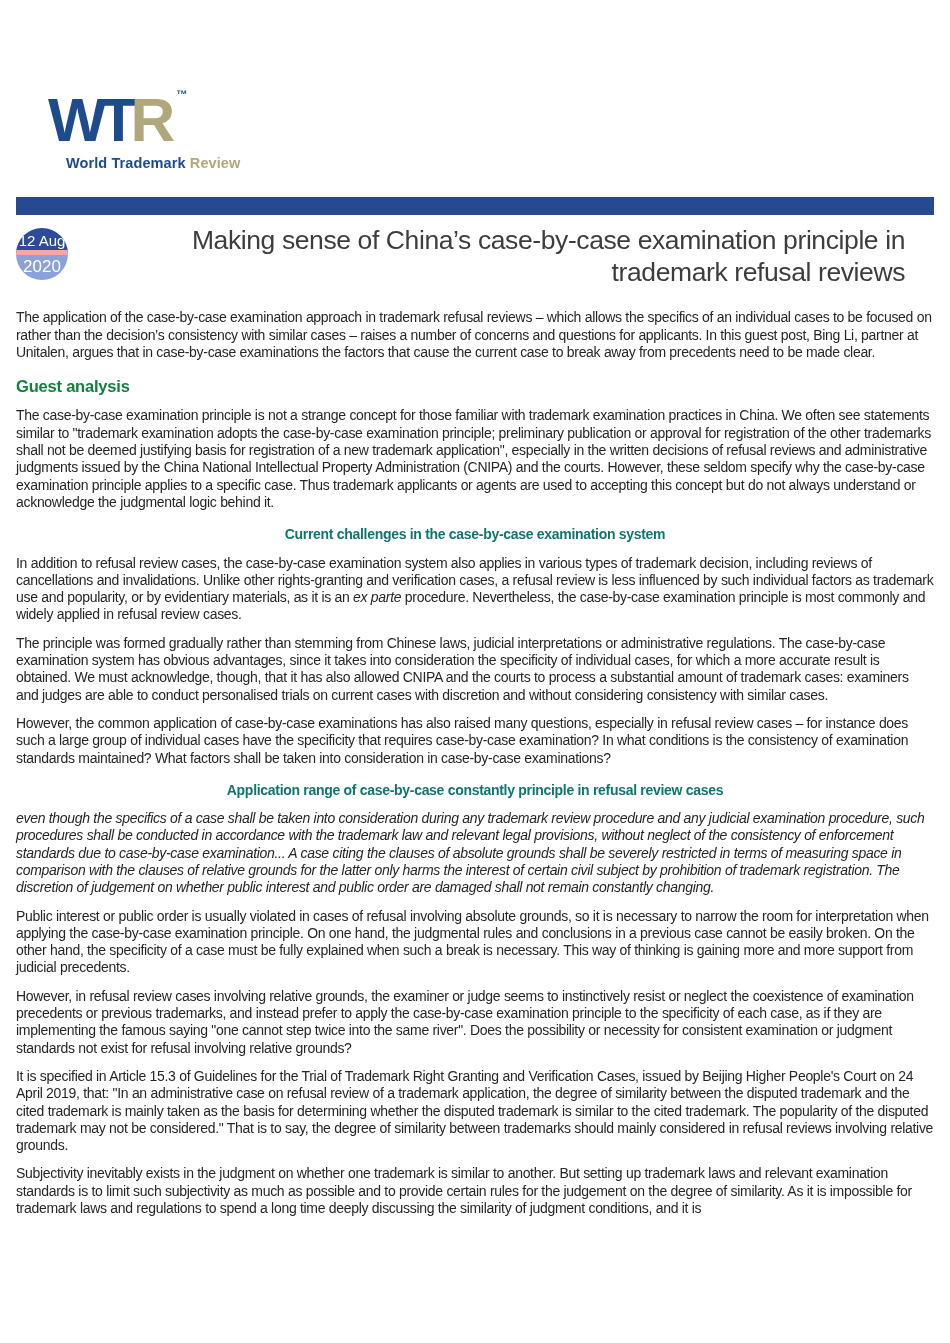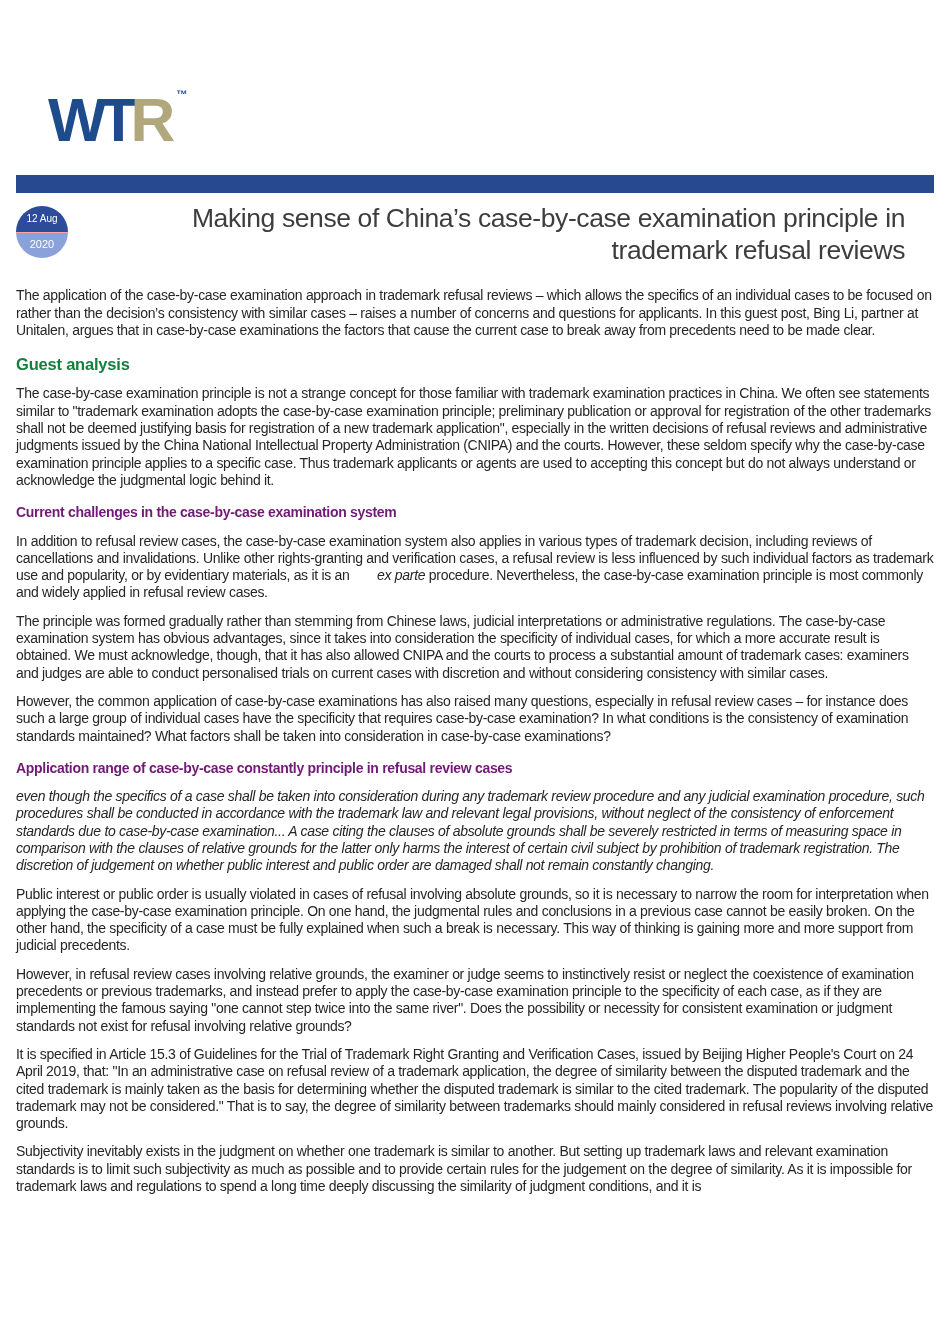--- a/index.html
+++ b/index.html
@@ -71,29 +71,29 @@
     width: 52px; height: 52px;
     border-radius: 50%;
     overflow: hidden;
     text-align: center;
     margin-top: 2px;
   }
   .date-badge-top {
     height: 27px;
     background: var(--badge-top-blue);
     color: #fff;
-    font-size: 10px;
+    font-size: 15px;
     line-height: 26px;
-    border-bottom: 1px solid #fca5a5;
+    border-bottom: 5px solid #fca5a5;
   }
   .date-badge-bottom {
     height: 25px;
     background: var(--badge-bottom-blue);
     color: #fff;
-    font-size: 11px;
+    font-size: 17px;
     line-height: 23px;
   }
   .article-title {
     font-size: 26.5px;
     font-weight: 400;
     letter-spacing: -0.4px;
     line-height: 1.24;
     color: var(--title-gray);
     max-width: 820px;
     margin-top: -2px;
@@ -112,38 +112,43 @@
   .h2-heading {
     font-size: 16.5px;
     font-weight: 700;
     color: #15803d;
     letter-spacing: -0.2px;
     margin: 17px 0 12px;
   }
   .h3-heading {
     font-size: 14px;
     font-weight: 700;
-    color: #701a75;
+    color: #0f766e;
     letter-spacing: -0.3px;
     margin: 15px 0 11px;
+    text-align: center;
   }
-  .italic { font-style: italic; margin-left: 24px; }
+  .italic { font-style: italic; }
   .quote-block {
     font-style: italic;
     margin-bottom: 11px;
   }
 </style>
 </head>
 <body>
 
 <div class="page">
 
   <div class="logo-block">
     <div class="logo-letters">
       <span class="logo-wt">WT</span><span class="logo-r">R</span><span class="logo-tm">™</span>
+    </div>
+    <div class="logo-tagline">
+      <span class="tag-blue">World Trademark</span>
+      <span class="tag-tan">Review</span>
     </div>
   </div>
 
   <div class="top-bar"></div>
 
   <div class="article-header">
     <div class="date-badge">
       <div class="date-badge-top">12 Aug</div>
       <div class="date-badge-bottom">2020</div>
     </div>

